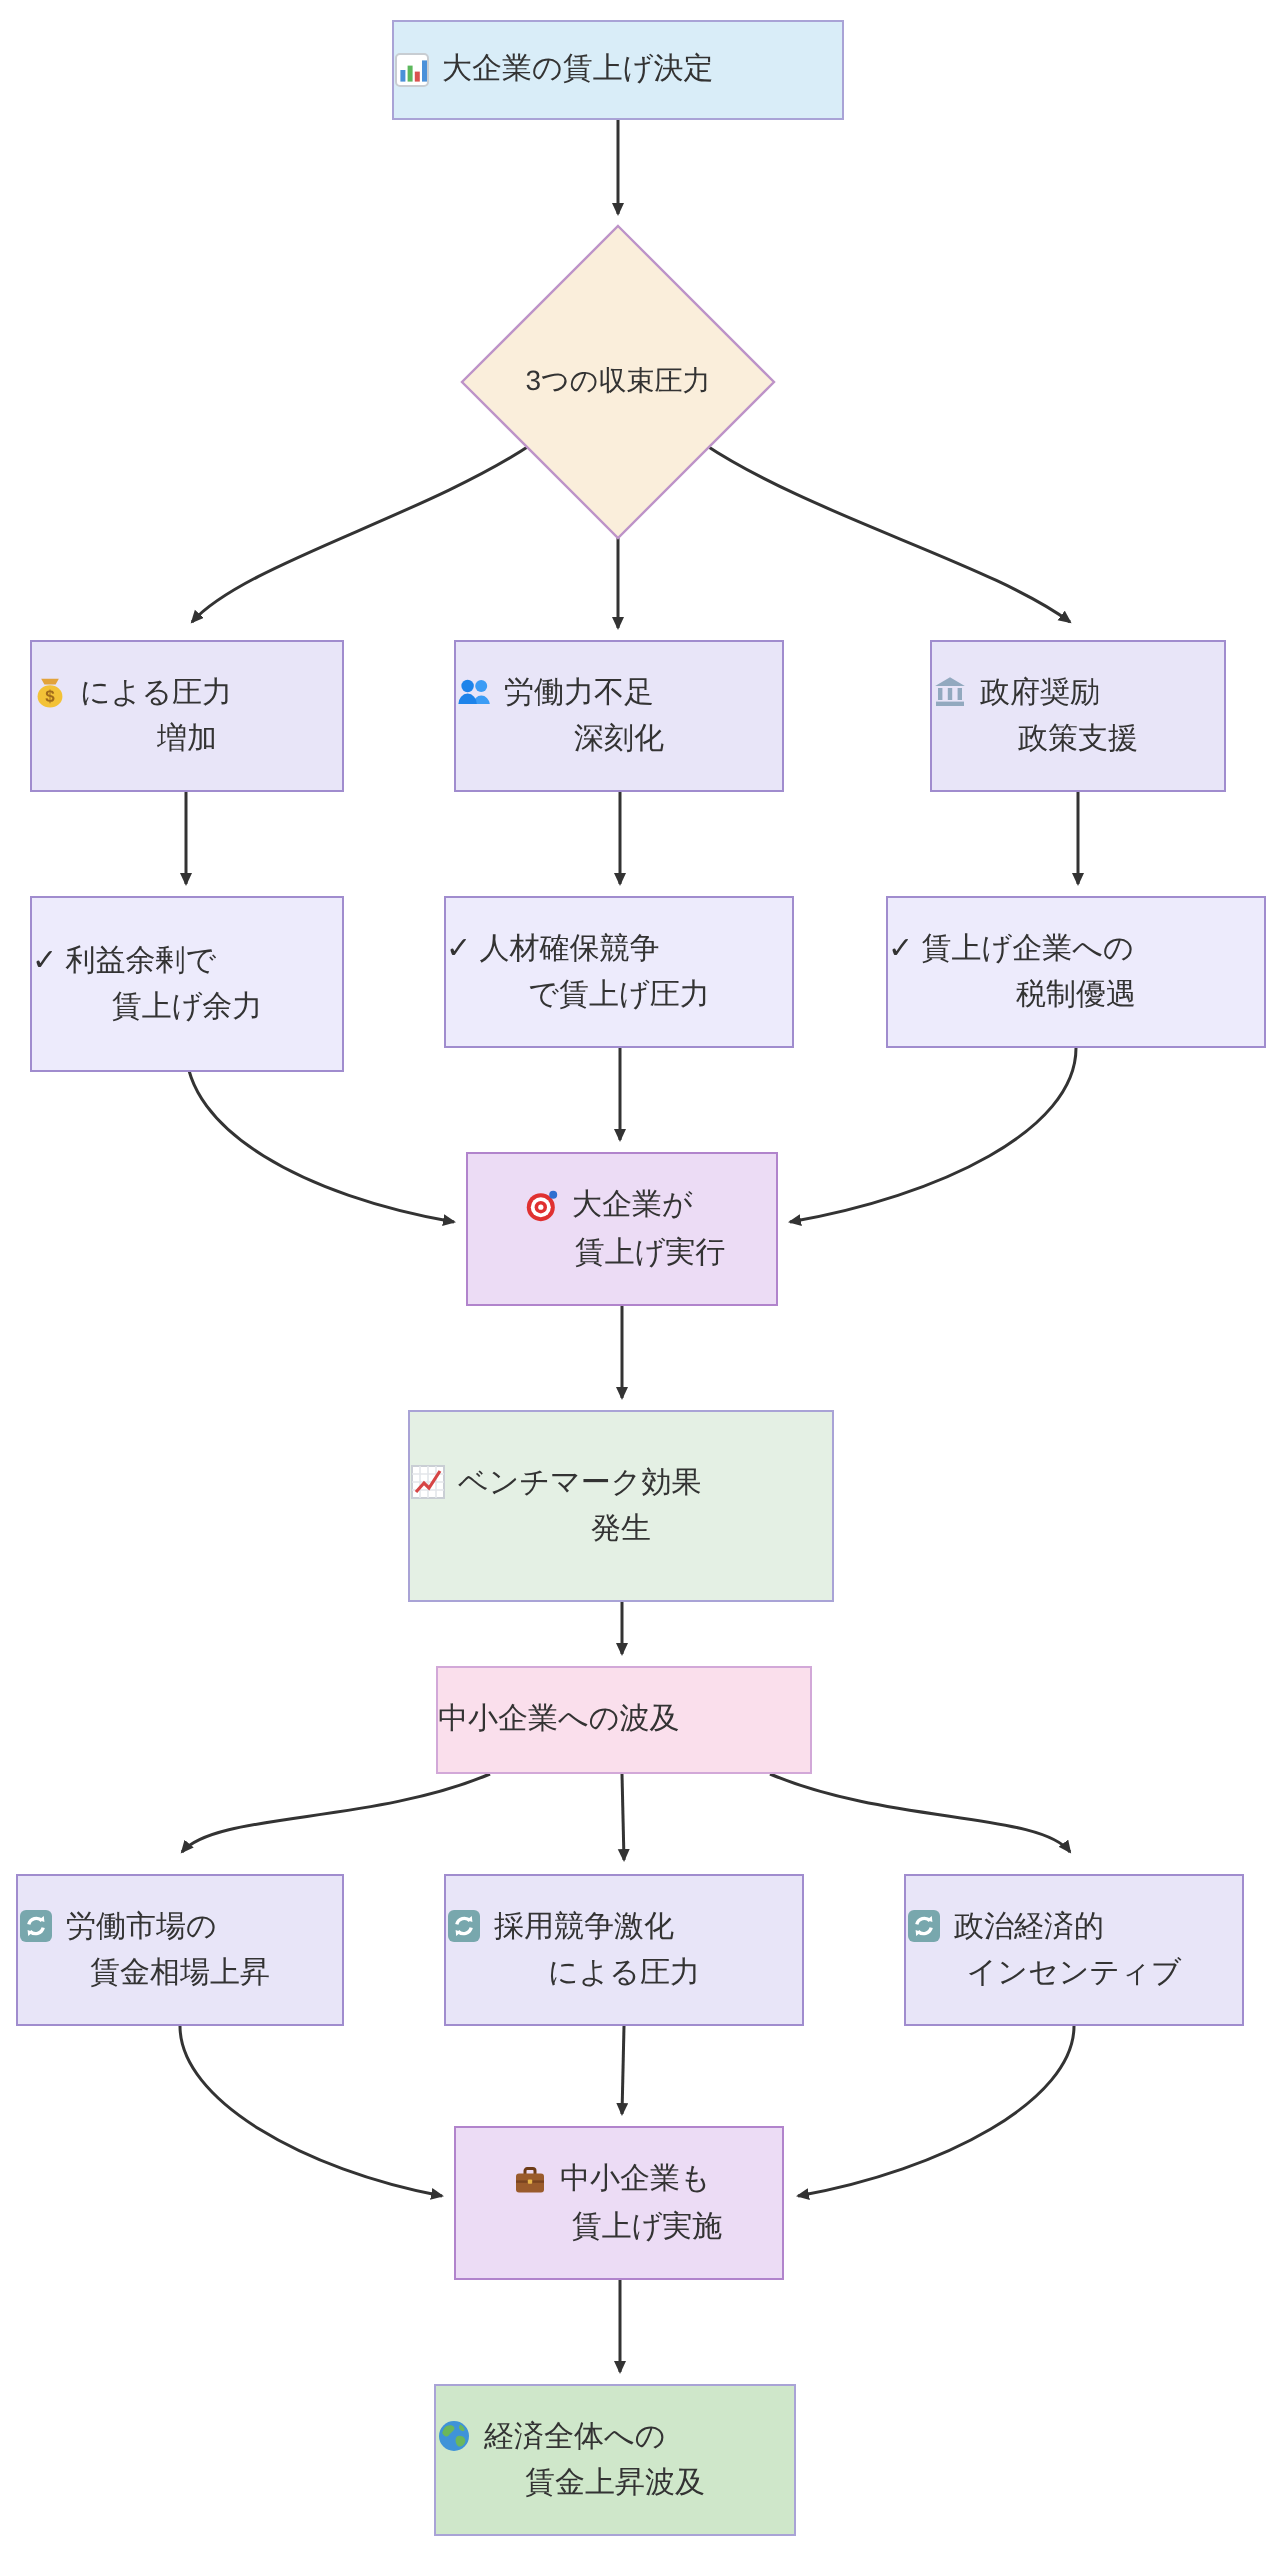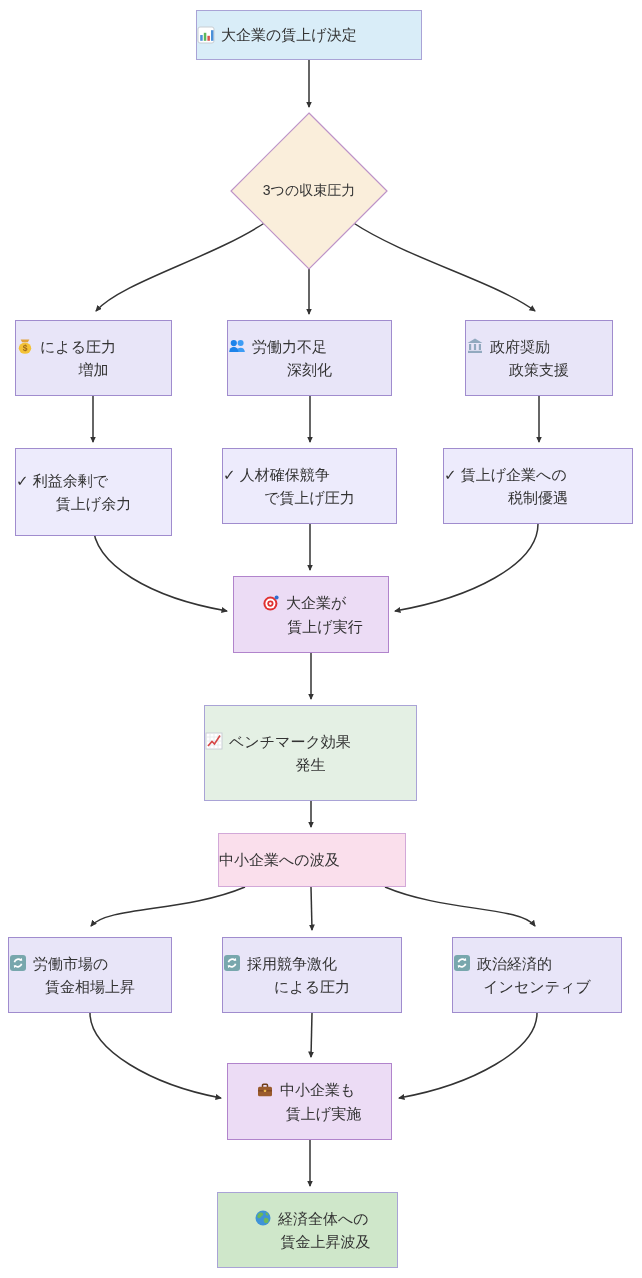--- a/index.html
+++ b/index.html
@@ -22,21 +22,21 @@
   .node .line1 { display:flex; align-items:center; gap:6px; white-space:nowrap; }
   .node .line2 { white-space:nowrap; }
   .ic { display:inline-flex; align-items:center; }
   .ic svg { display:block; }
   .blue          { background:var(--box_blue);          border-color:var(--stroke_soft); }
   .lavender      { background:var(--box_lavender); }
   .lavender-lt   { background:var(--box_lavender_light); }
   .purple        { background:var(--box_purple);        border-color:var(--stroke_converge);padding-left:28px; }
   .green         { background:var(--box_green);         border-color:var(--stroke_soft); }
   .pink          { background:var(--box_pink);          border-color:var(--stroke_pink); }
-  .deepgreen     { background:var(--box_deep_green);    border-color:var(--stroke_soft);padding-left:36px; }
+  .deepgreen     { background:var(--box_deep_green);    border-color:var(--stroke_soft); }
   .diamond-label {
     position:absolute; left:231px; top:176px; width:156px; height:30px;
     display:flex; align-items:center; justify-content:center;
     font-size:14px; color:var(--text); white-space:nowrap;
   }
 </style>
 </head>
 <body>
 
 <div class="canvas">

